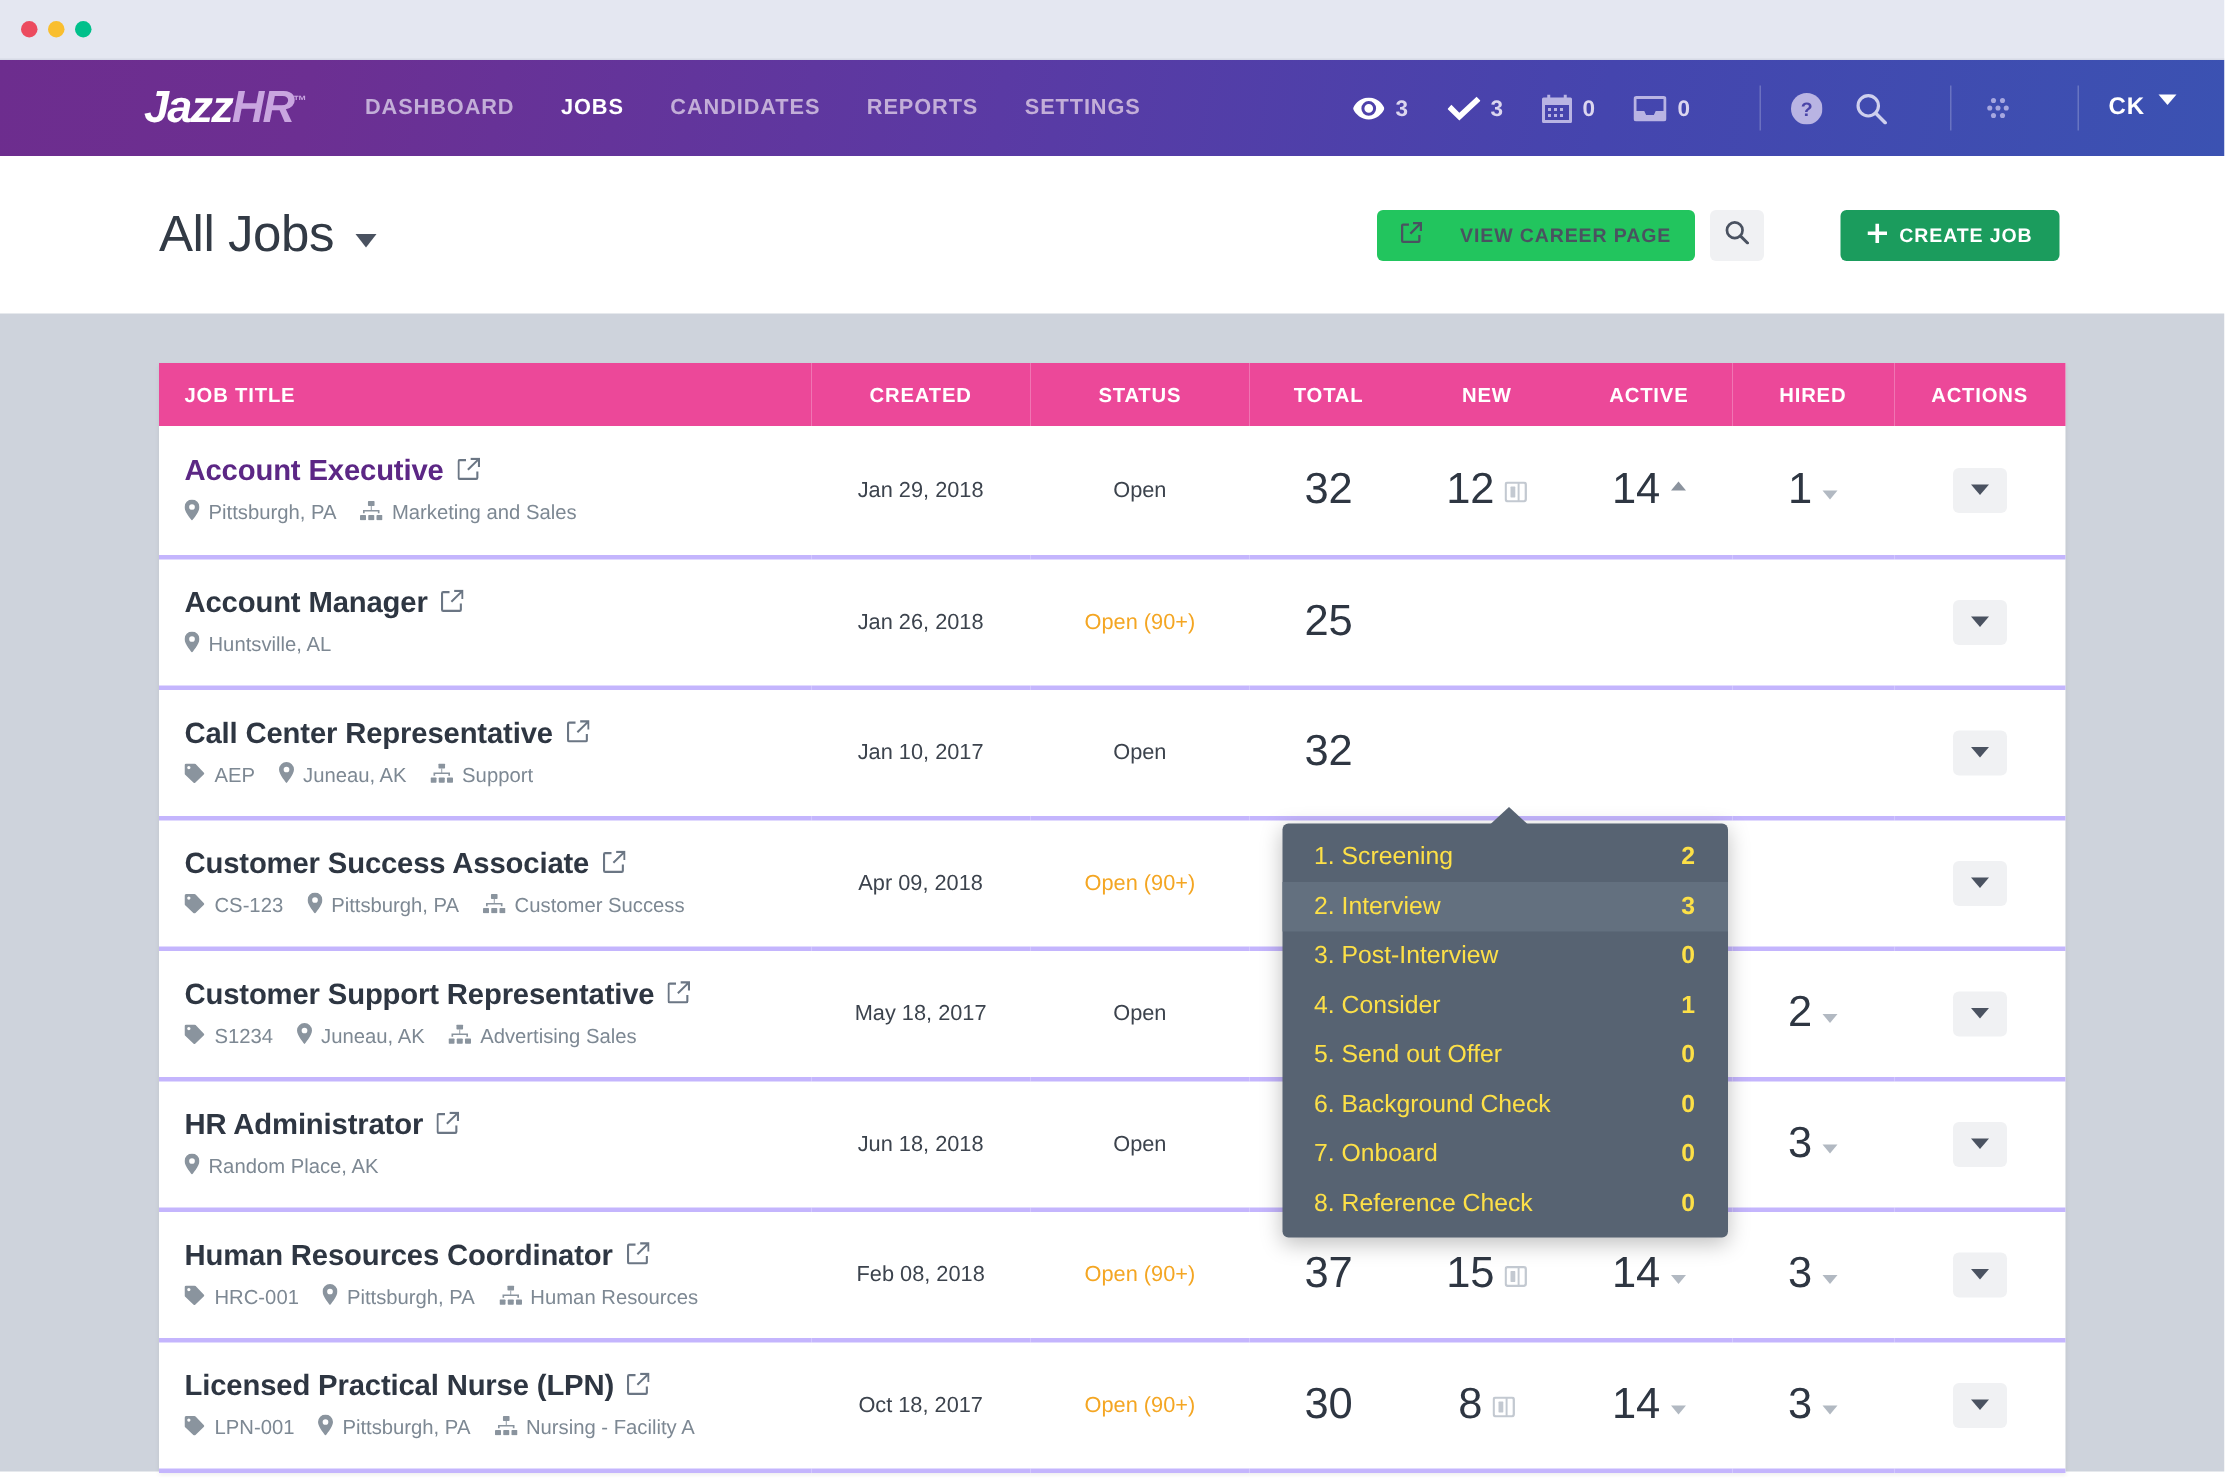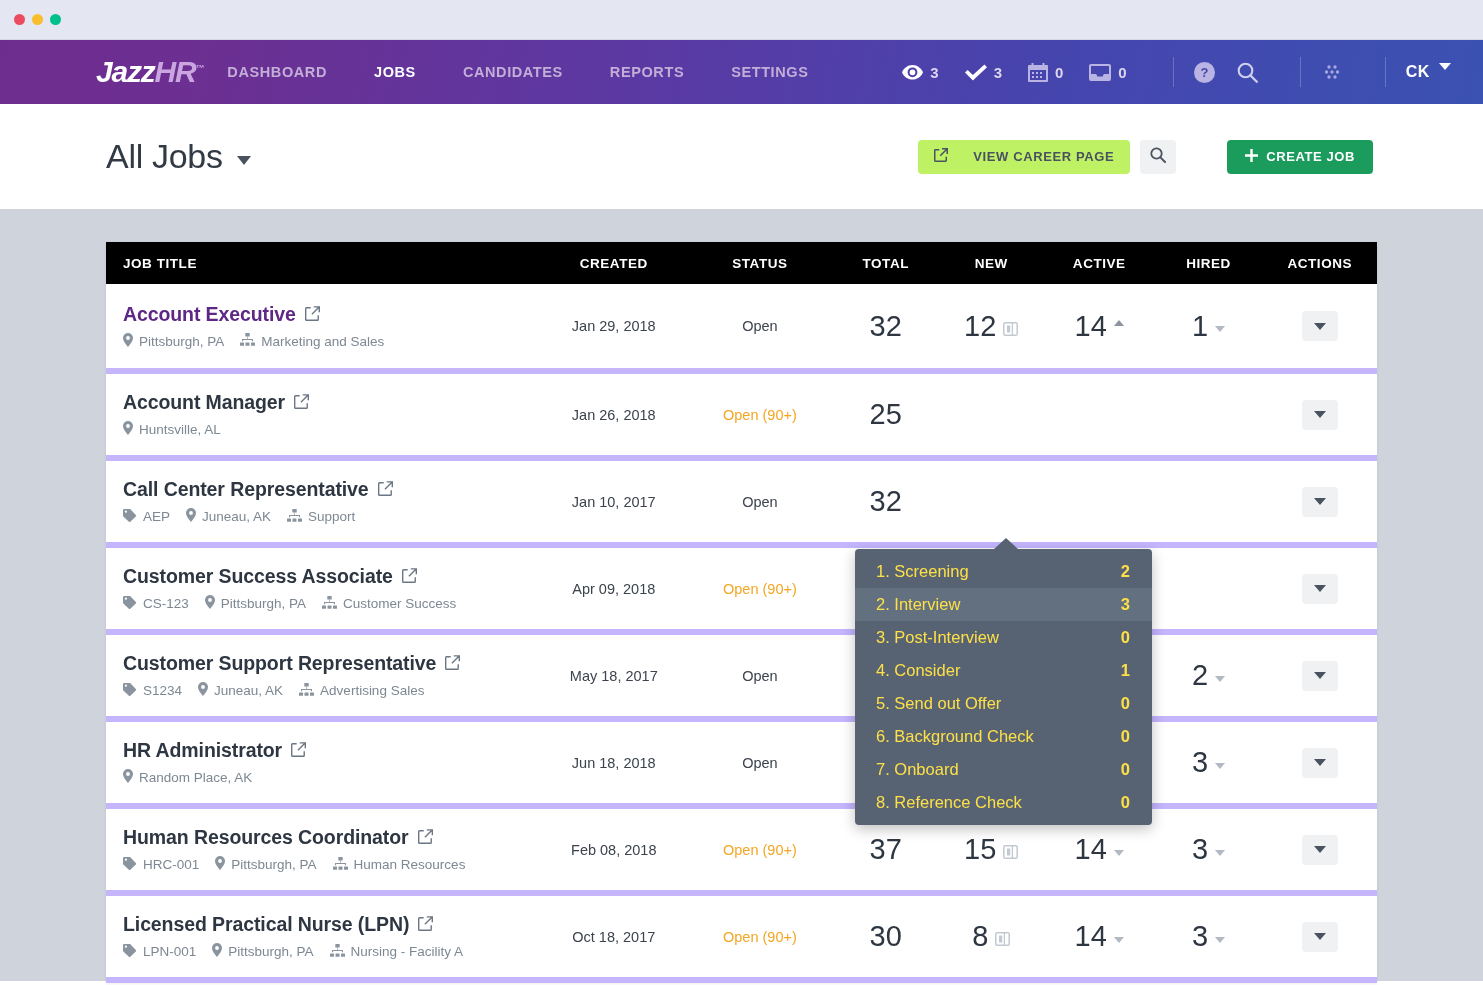--- a/index.html
+++ b/index.html
@@ -29,21 +29,21 @@
     background: linear-gradient(100deg, #6d2d8e 0%, #6c2f92 14%, #5a3aa4 45%, #4545ae 72%, #3b52b2 100%);
     display: flex; align-items: center;
     padding: 0 32px 0 96px;
     color: #fff;
   }
   .logo { font-size: 30px; font-weight: 700; letter-spacing: -1.2px; position: relative; font-style: italic; }
   .logo .jazz { color: #ffffff; }
   .logo .hr   { color: #c9a6e0; }
   .logo .tm   { font-size: 9px; vertical-align: super; font-style: normal; color: #c9a6e0; }
 
-  .navlinks { display: flex; align-items: center; margin-left: 24px; gap: 47px; }
+  .navlinks { display: flex; align-items: center; margin-left: 40px; gap: 31px; }
   .navlink {
     font-size: 14.5px; font-weight: 700; letter-spacing: 0.6px;
     color: #c3aed8; cursor: pointer; white-space: nowrap;
   }
   .navlink.active { color: #ffffff; }
 
   .navright { margin-left: auto; display: flex; align-items: center; }
   .stat { display: flex; align-items: center; gap: 7px; margin-right: 26px; color: #ffffff; }
   .stat .num { font-size: 15px; font-weight: 600; color: #dcd6ef; }
   .stat svg { display: block; }
@@ -67,51 +67,51 @@
   .title-caret {
     width: 0; height: 0; margin-left: 14px; margin-top: 8px;
     border-left: 7px solid transparent; border-right: 7px solid transparent;
     border-top: 9px solid #4a5260;
   }
   .head-actions { margin-left: auto; display: flex; align-items: center; gap: 10px; }
   .btn {
     height: 34px; border-radius: 4px; display: flex; align-items: center; justify-content: center;
     font-size: 13px; font-weight: 700; letter-spacing: .6px; cursor: pointer; white-space: nowrap;
   }
-  .btn-ghost { background: #bef264; color: #4a5260; padding: 0 16px; gap: 25px; }
+  .btn-ghost { background: #22c55e; color: #4a5260; padding: 0 16px; gap: 25px; }
   .btn-icon  { background: #f0f1f3; color: #4a5260; width: 36px; }
   .btn-green { background: #1b9c5d; color: #fff; padding: 0 18px; gap: 8px; margin-left: 41px; }
 
   
   .pagebody {
     background: #ced3dc;
     height: calc(985px - 40px - 68px - 105px);
     padding: 33px 106px 0 106px;
     position: relative;
   }
   .tablewrap { background: #fff; box-shadow: 0 1px 3px rgba(0,0,0,.07); }
 
   table { width: 100%; border-collapse: collapse; table-layout: fixed; }
   thead th {
-    background: #000000; color: #ffffff;
+    background: #ec4899; color: #ffffff;
     font-size: 13.5px; font-weight: 700; letter-spacing: .55px;
     height: 42px; text-align: center; vertical-align: middle;
   }
   thead th.left { text-align: left; padding-left: 17px; }
 
   col.c-title  { width: 34.2%; }
   col.c-created{ width: 11.5%; }
   col.c-status { width: 11.5%; }
   col.c-total  { width: 8.3%; }
   col.c-new    { width: 8.3%; }
   col.c-active { width: 8.7%; }
   col.c-hired  { width: 8.5%; }
   col.c-actions{ width: 9.0%; }
 
-  tbody tr { border-bottom: 6px solid #c4b5fd; }
+  tbody tr { border-bottom: 3px solid #c4b5fd; }
   tbody td { height: 87px; vertical-align: middle; }
 
   .jobcell { padding-left: 17px; }
   .jobtitle {
     font-size: 19.5px; font-weight: 700; color: #2e3642;
     display: inline-flex; align-items: center; gap: 9px; cursor: pointer;
     letter-spacing: -.1px;
   }
   .jobtitle.visited { color: #5c2785; }
   .meta { display: flex; align-items: center; gap: 16px; margin-top: 7px; }

